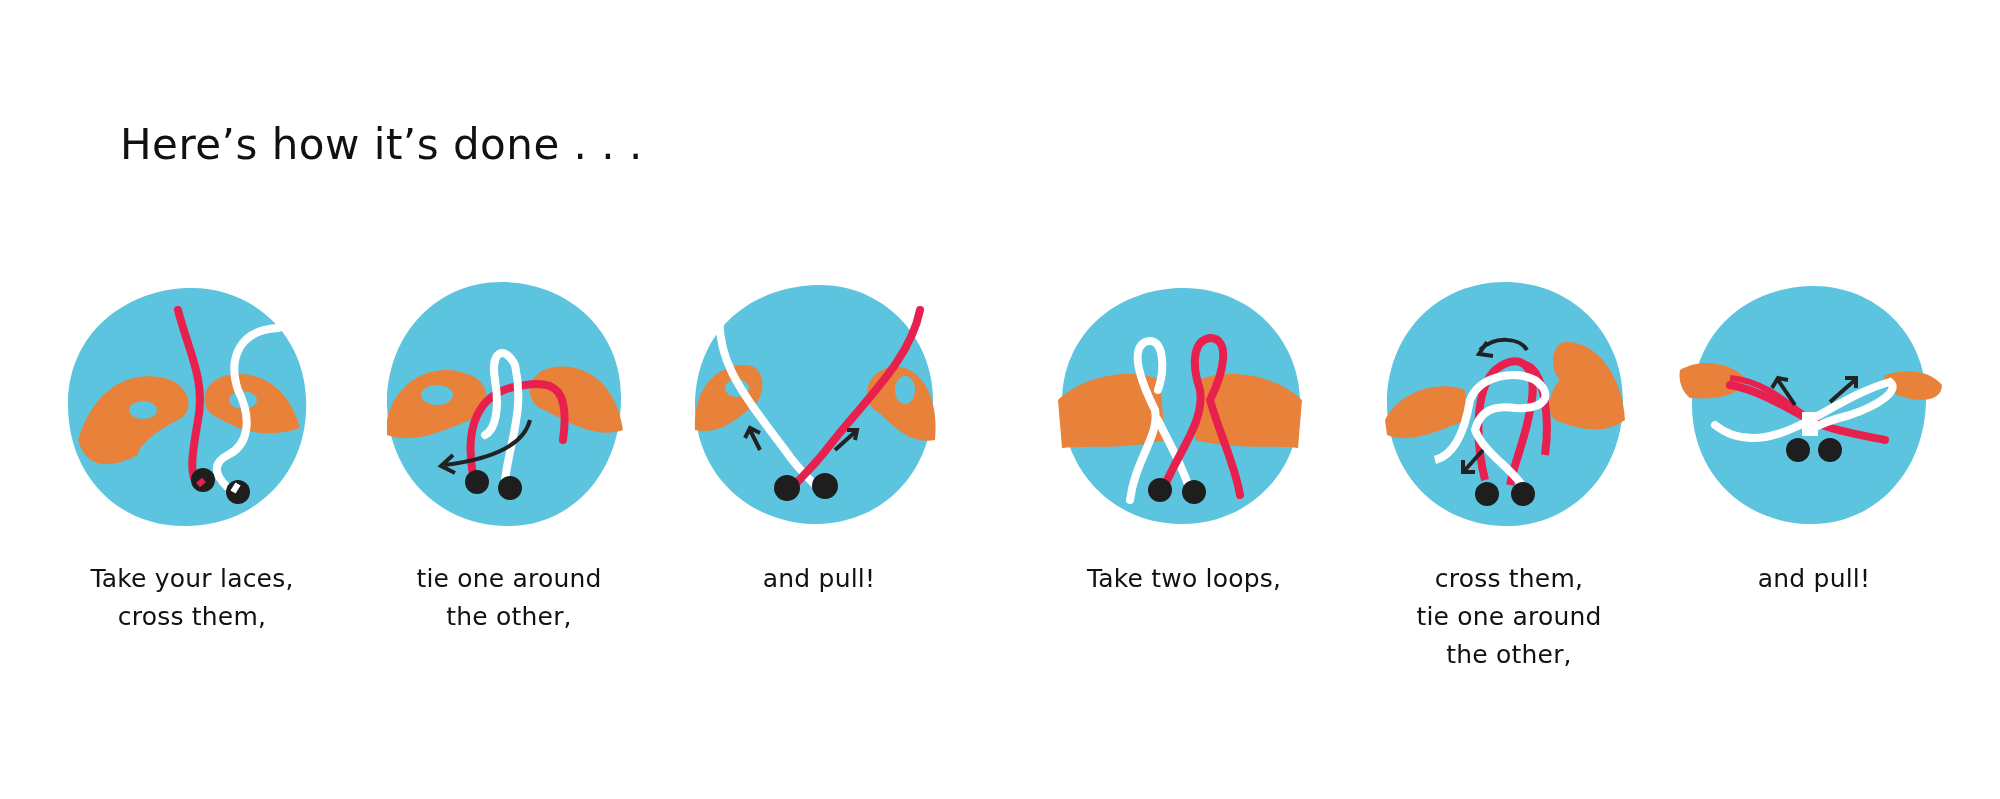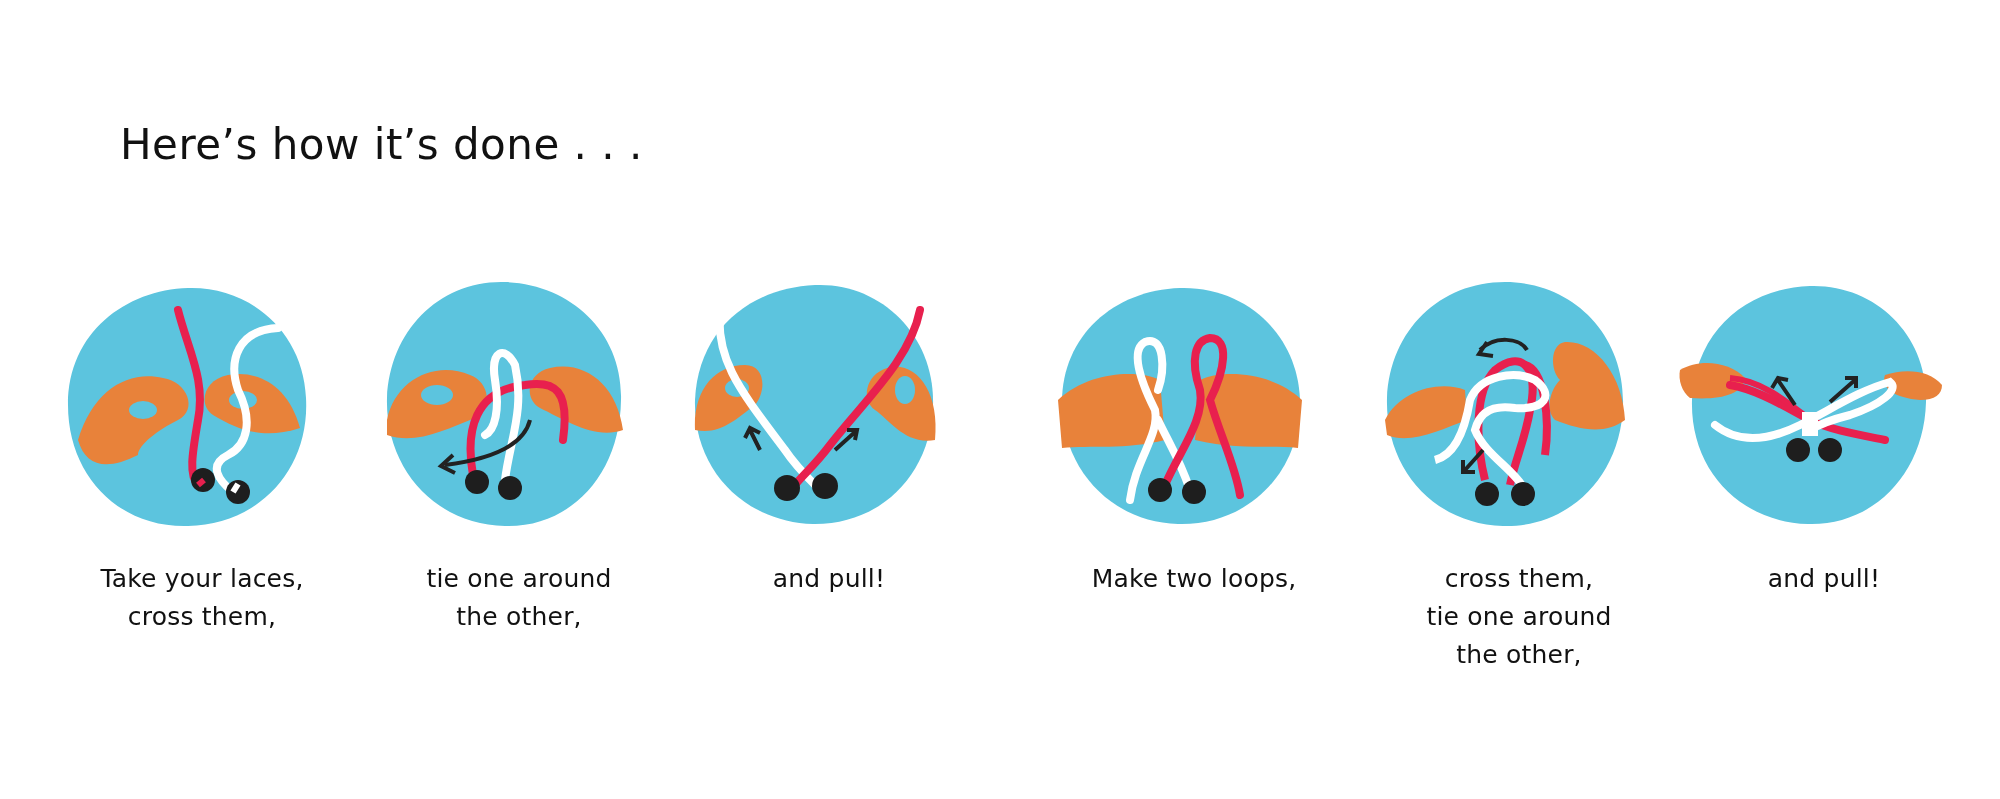--- a/index.html
+++ b/index.html
@@ -2,21 +2,21 @@
 <html><head>
 <meta charset="utf-8">
 <style>
   html, body { margin: 0; padding: 0; background: #ffffff; }
   body { width: 2000px; height: 799px; position: relative; overflow: hidden;
          font-family: "DejaVu Sans", "Liberation Sans", sans-serif; color: #111; }
   .title { position: absolute; left: 108px; top: 108px; font-size: 42px; font-weight: 400;
            letter-spacing: 0.5px; margin: 12px; white-space: nowrap; }
   .step { position: absolute; top: 270px; width: 300px; }
   .step svg { display: block; margin: 0 auto; }
-  .caption { position: absolute; top: 290px; left: 14px; width: 300px; text-align: center;
+  .caption { position: absolute; top: 290px; left: 4px; width: 300px; text-align: center;
              font-size: 25px; line-height: 38px; letter-spacing: 0.2px; }
   .caption span { display: block; }
 </style>
 </head>
 <body>
 
 <h1 class="title">Here’s how it’s done . . .</h1>
 
 <div class="step" style="left:38px;">
   <svg width="300" height="270" viewBox="0 0 300 270">
@@ -81,21 +81,21 @@
     <path d="M150 18 C218 16 272 68 270 138 C268 206 215 256 148 254 C82 252 32 200 32 132 C32 66 84 20 150 18 Z" fill="#5CC4DE"></path>
     <path d="M28 130 C60 100 110 100 130 110 L135 170 C95 180 60 175 32 178 Z" fill="#E8823A"></path>
     <path d="M272 130 C240 100 190 100 170 110 L165 170 C205 180 240 175 268 178 Z" fill="#E8823A"></path>
     <path d="M100 230 C105 190 130 165 125 140 C110 110 100 80 115 72 C135 65 135 100 128 120" stroke="#fff" stroke-width="8" fill="none" stroke-linecap="round"></path>
     <path d="M128 150 C140 175 150 190 160 220" stroke="#fff" stroke-width="8" fill="none" stroke-linecap="round"></path>
     <path d="M135 215 C150 180 175 150 170 120 C160 90 165 70 180 68 C200 68 195 100 180 130 C190 165 205 195 210 225" stroke="#E8204E" stroke-width="8" fill="none" stroke-linecap="round"></path>
     <circle cx="130" cy="220" r="12" fill="#1E1E1E"></circle>
     <circle cx="164" cy="222" r="12" fill="#1E1E1E"></circle>
   </svg>
   <div class="caption">
-    <span>Make two loops,</span>
+    <span>Take two loops,</span>
   </div>
 </div>
 
 <div class="step" style="left:1355px;">
   <svg width="300" height="270" viewBox="0 0 300 270">
     <path d="M150 12 C218 12 270 65 268 135 C266 208 212 258 148 256 C80 254 30 200 32 128 C35 60 85 12 150 12 Z" fill="#5CC4DE"></path>
     <path d="M30 150 C45 120 85 110 110 120 L112 150 C85 160 55 175 32 165 Z" fill="#E8823A"></path>
     <path d="M270 150 C268 105 240 70 210 72 C195 74 195 100 205 110 C195 120 190 140 200 150 C225 160 250 165 270 150 Z" fill="#E8823A"></path>
     <path d="M130 210 C120 170 120 120 140 100 C165 80 185 95 175 140 C170 170 160 190 155 215" stroke="#E8204E" stroke-width="8" fill="none"></path>
     <path d="M170 95 C190 100 195 150 190 185" stroke="#E8204E" stroke-width="8" fill="none"></path>

